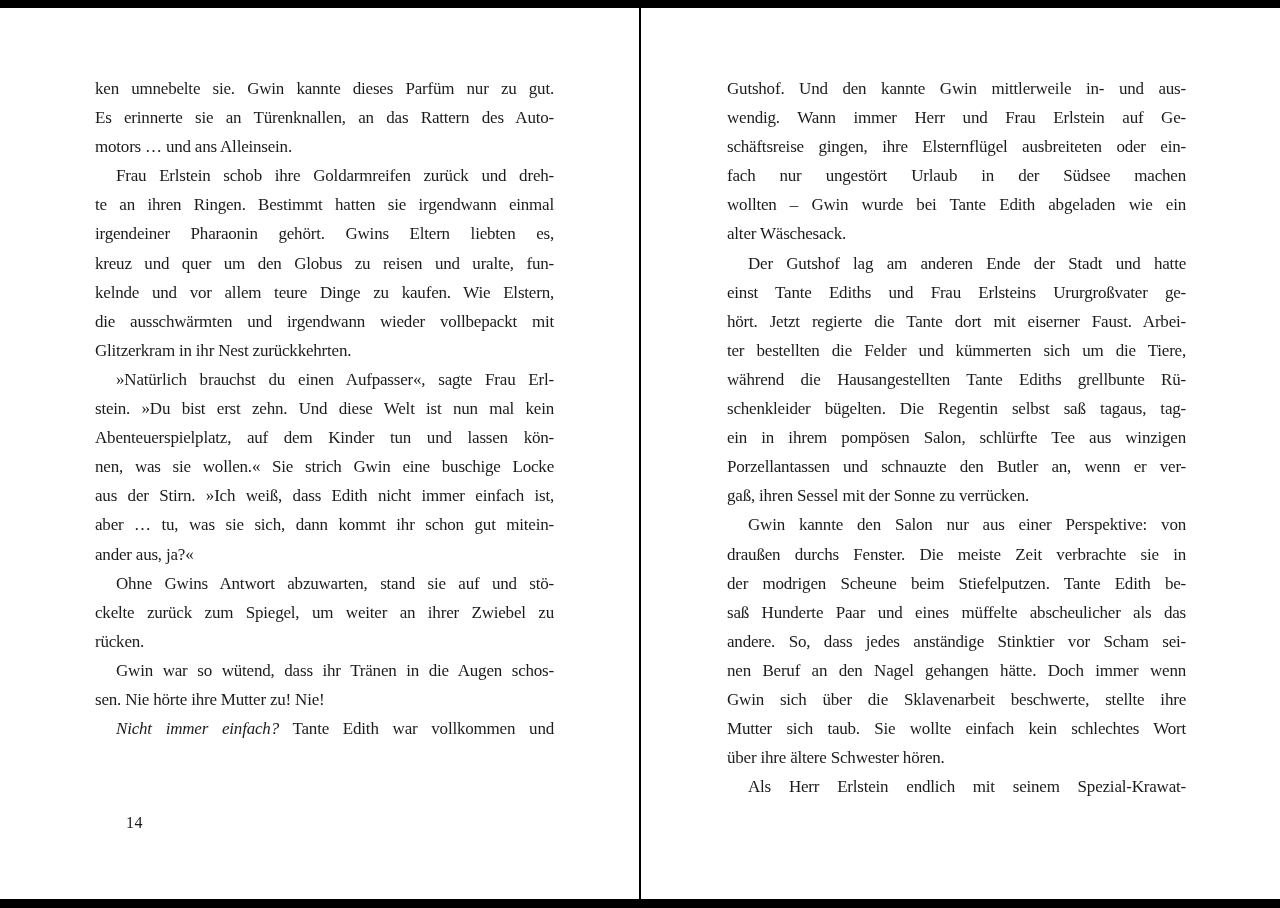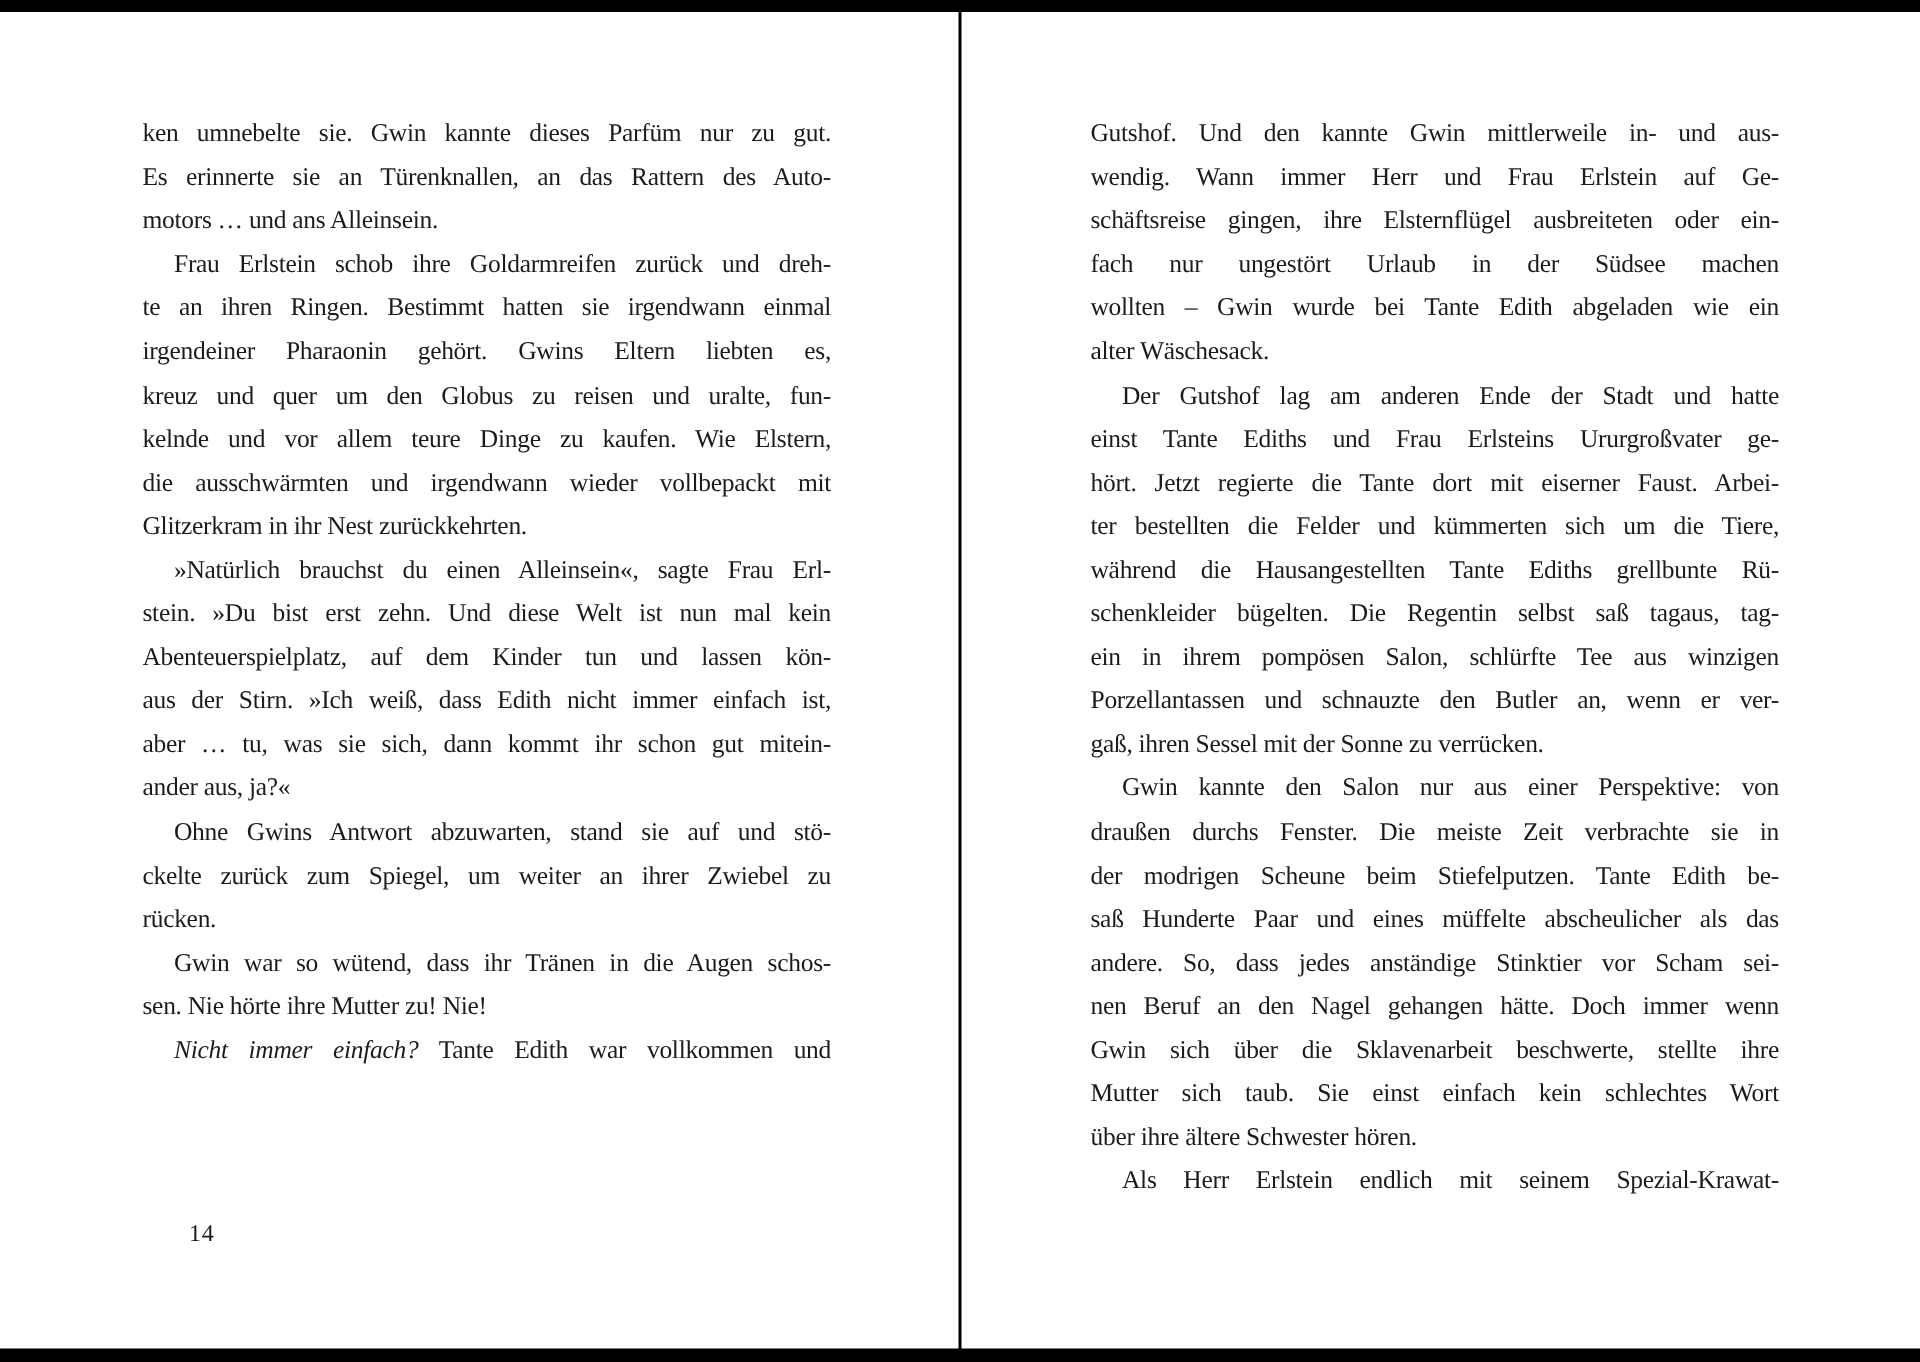--- a/index.html
+++ b/index.html
@@ -58,23 +58,24 @@
       <div class="paragraph">
         <div class="line indent just">Frau Erlstein schob ihre Goldarmreifen zurück und dreh-</div>
         <div class="line just">te an ihren Ringen. Bestimmt hatten sie irgendwann einmal</div>
         <div class="line just">irgendeiner Pharaonin gehört. Gwins Eltern liebten es,</div>
         <div class="line just">kreuz und quer um den Globus zu reisen und uralte, fun-</div>
         <div class="line just">kelnde und vor allem teure Dinge zu kaufen. Wie Elstern,</div>
         <div class="line just">die ausschwärmten und irgendwann wieder vollbepackt mit</div>
         <div class="line">Glitzerkram in ihr Nest zurückkehrten.</div>
       </div>
       <div class="paragraph">
-        <div class="line indent just">»Natürlich brauchst du einen Alleinsein«, sagte Frau Erl-</div>
+        <div class="line indent just">»Natürlich brauchst du einen Aufpasser«, sagte Frau Erl-</div>
         <div class="line just">stein. »Du bist erst zehn. Und diese Welt ist nun mal kein</div>
         <div class="line just">Abenteuerspielplatz, auf dem Kinder tun und lassen kön-</div>
+        <div class="line just">nen, was sie wollen.« Sie strich Gwin eine buschige Locke</div>
         <div class="line just">aus der Stirn. »Ich weiß, dass Edith nicht immer einfach ist,</div>
         <div class="line just">aber … tu, was sie sich, dann kommt ihr schon gut mitein-</div>
         <div class="line">ander aus, ja?«</div>
       </div>
       <div class="paragraph">
         <div class="line indent just">Ohne Gwins Antwort abzuwarten, stand sie auf und stö-</div>
         <div class="line just">ckelte zurück zum Spiegel, um weiter an ihrer Zwiebel zu</div>
         <div class="line">rücken.</div>
       </div>
       <div class="paragraph">
@@ -112,21 +113,21 @@
         <div class="line">gaß, ihren Sessel mit der Sonne zu verrücken.</div>
       </div>
       <div class="paragraph">
         <div class="line indent just">Gwin kannte den Salon nur aus einer Perspektive: von</div>
         <div class="line just">draußen durchs Fenster. Die meiste Zeit verbrachte sie in</div>
         <div class="line just">der modrigen Scheune beim Stiefelputzen. Tante Edith be-</div>
         <div class="line just">saß Hunderte Paar und eines müffelte abscheulicher als das</div>
         <div class="line just">andere. So, dass jedes anständige Stinktier vor Scham sei-</div>
         <div class="line just">nen Beruf an den Nagel gehangen hätte. Doch immer wenn</div>
         <div class="line just">Gwin sich über die Sklavenarbeit beschwerte, stellte ihre</div>
-        <div class="line just">Mutter sich taub. Sie einst einfach kein schlechtes Wort</div>
+        <div class="line just">Mutter sich taub. Sie wollte einfach kein schlechtes Wort</div>
         <div class="line">über ihre ältere Schwester hören.</div>
       </div>
       <div class="paragraph">
         <div class="line indent just">Als Herr Erlstein endlich mit seinem Spezial-Krawat-</div>
       </div>
     </div>
   <div class="page-number">15</div>
 </div>
 
 <div class="bar bottom"></div>

